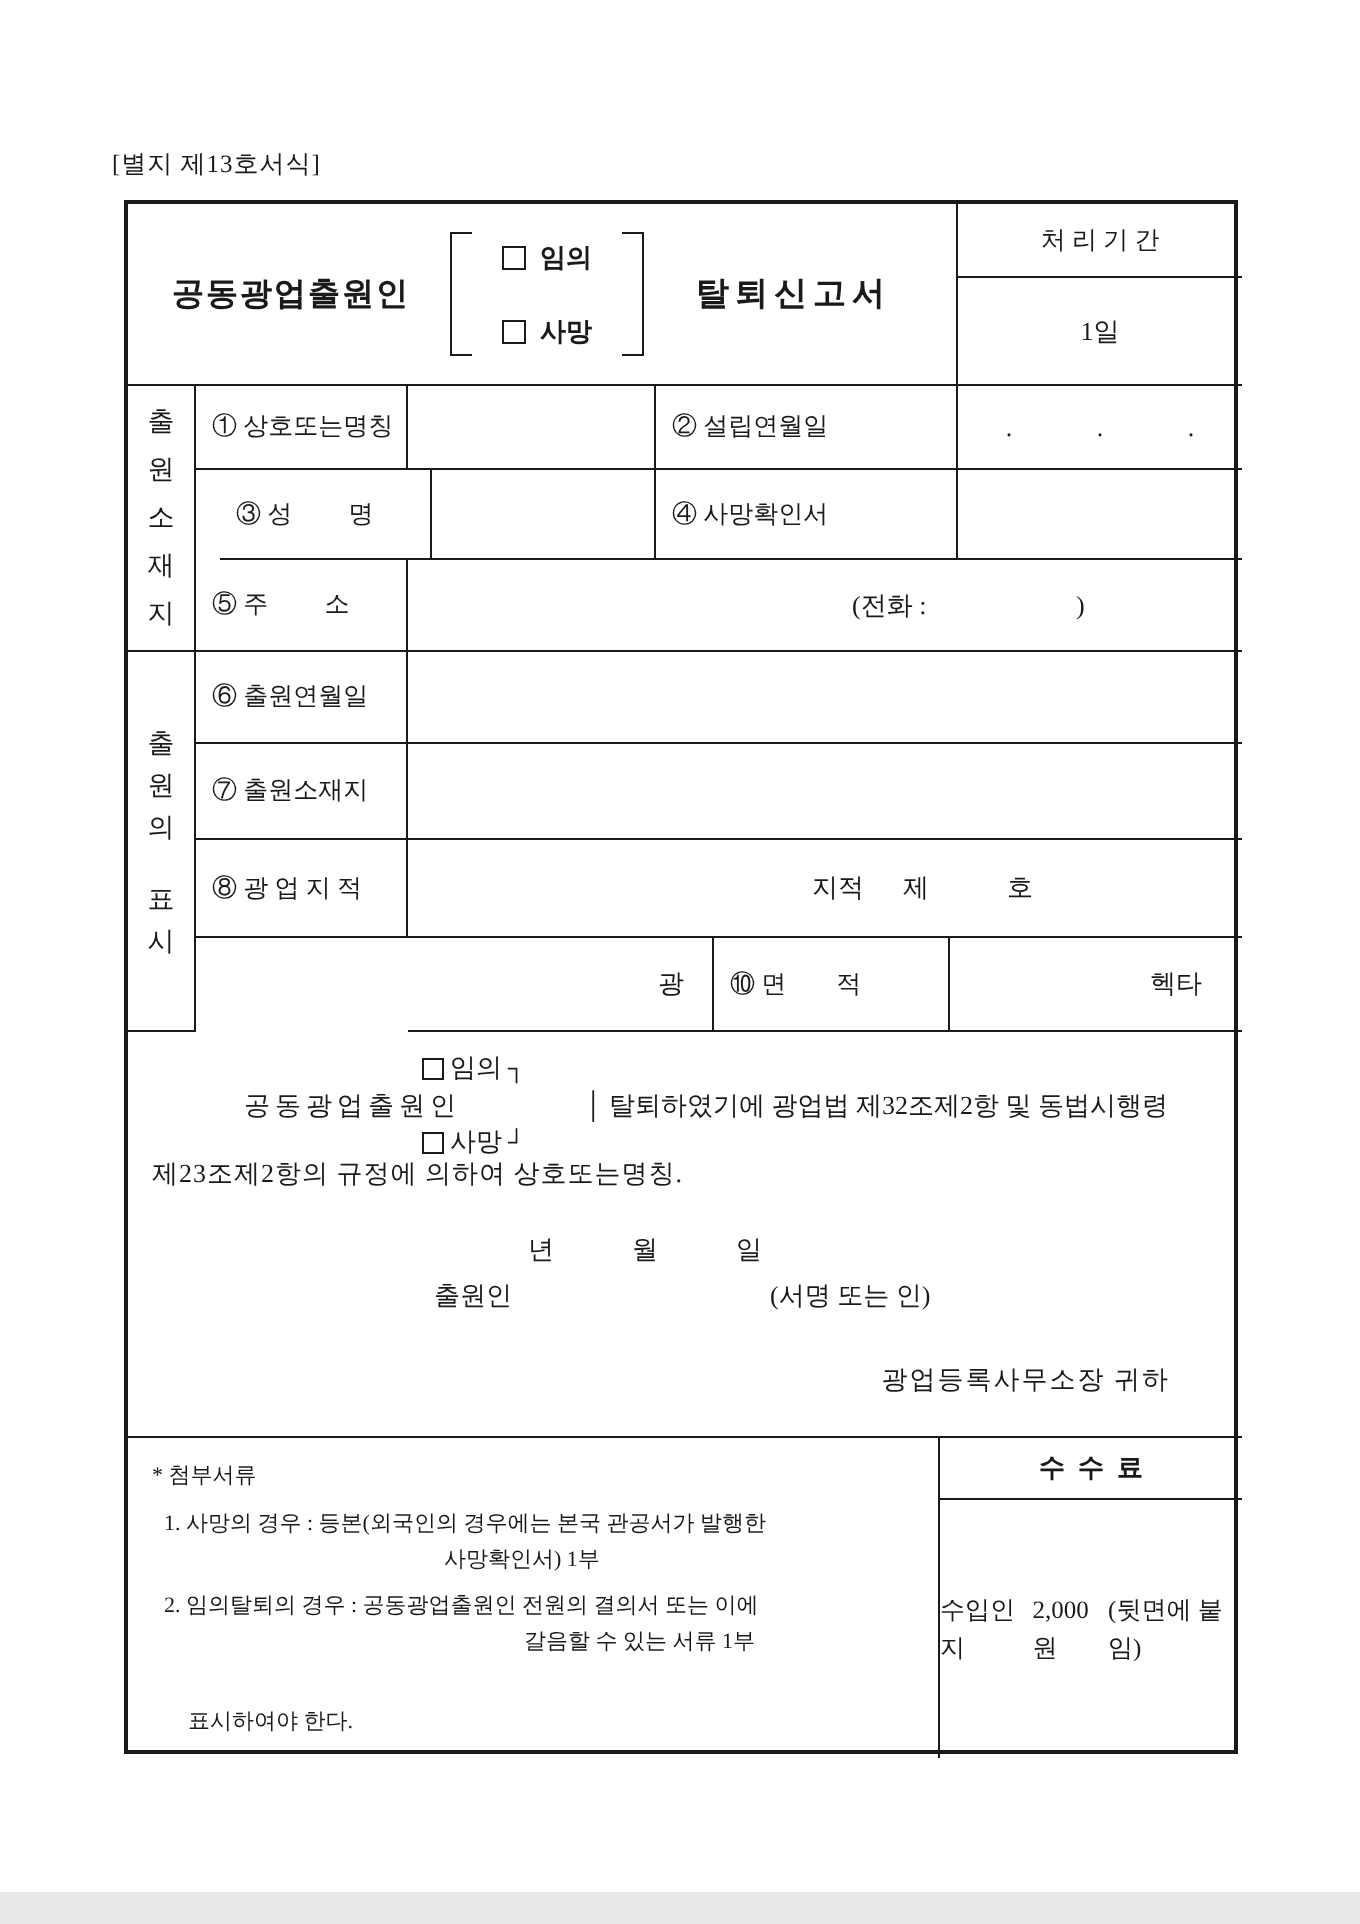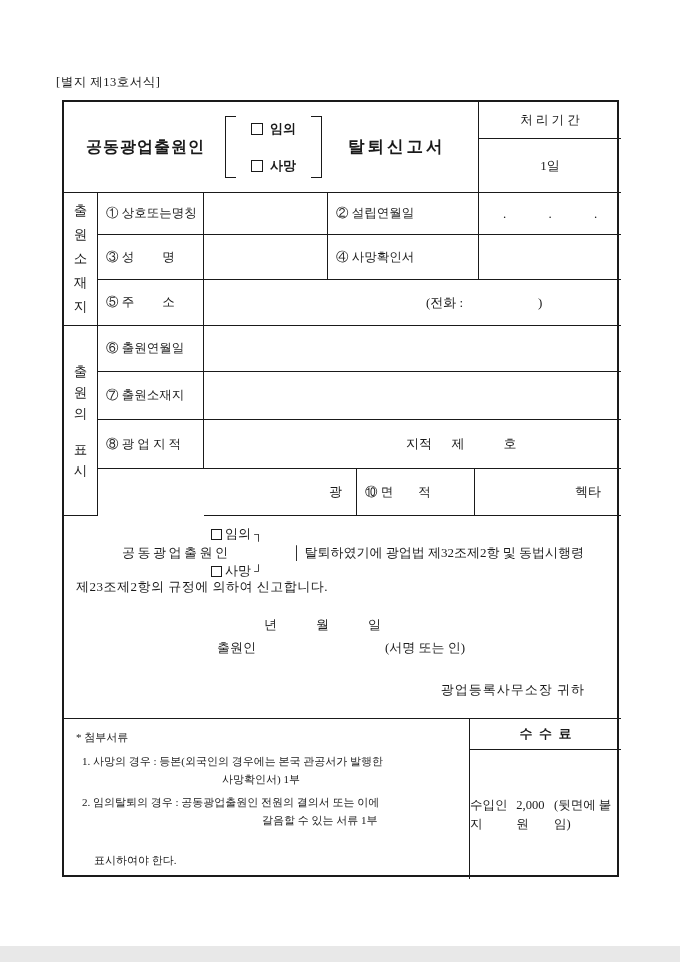--- a/index.html
+++ b/index.html
@@ -48,21 +48,21 @@
   .vcell-withdrawer { left: 0; top: 91px; width: 34px; height: 133px; }
   .vcell-application { left: 0; top: 224px; width: 34px; height: 190px; gap: 15px; }
   .vcell-application .vchars { line-height: 21px; }
 
   
   .flabel { font-size: 12.5px; padding-left: 8px; display: flex; align-items: center; }
   .b1a { left: 34px;  top: 91px;  width: 106px; height: 42px; }
   .b1b { left: 140px; top: 91px;  width: 124px; height: 42px; }
   .b1c { left: 264px; top: 91px;  width: 151px; height: 42px; }
   .b1d { left: 415px; top: 91px;  width: 142px; height: 42px; font-size: 13px; }
-  .b2a { left: 34px;  top: 133px; width: 106px; height: 45px; }
+  .b2a { left: 46px;  top: 133px; width: 106px; height: 45px; }
   .b2b { left: 140px; top: 133px; width: 124px; height: 45px; }
   .b2c { left: 264px; top: 133px; width: 151px; height: 45px; }
   .b2d { left: 415px; top: 133px; width: 142px; height: 45px; }
   .b3a { left: 34px;  top: 178px; width: 106px; height: 46px; }
   .b3b { left: 140px; top: 178px; width: 417px; height: 46px; font-size: 13px; }
   .b3b span { margin-left: 222px; }
   .c1a { left: 34px;  top: 224px; width: 106px; height: 46px; }
   .c1b { left: 140px; top: 224px; width: 417px; height: 46px; }
   .c2a { left: 34px;  top: 270px; width: 106px; height: 48px; }
   .c2b { left: 140px; top: 270px; width: 417px; height: 48px; }
@@ -175,21 +175,21 @@
         <span>임의</span>
         <span class="corner">┐</span>
       </div>
       <div class="abs decl-subject">공동광업출원인</div>
       <div class="abs decl-stmt">│ 탈퇴하였기에 광업법 제32조제2항 및 동법시행령</div>
       <div class="abs decl-opt decl-opt2">
         <span class="cb"></span>
         <span>사망</span>
         <span class="corner">┘</span>
       </div>
-      <div class="abs decl-cont">제23조제2항의 규정에 의하여 신고합니다.</div>
+      <div class="abs decl-cont">제23조제2항의 규정에 의하여 상호또는명칭.</div>
       <div class="abs decl-date pre">년            월            일</div>
       <div class="abs decl-signer">출원인</div>
       <div class="abs decl-sign-note">(서명 또는 인)</div>
       <div class="abs decl-recipient">광업등록사무소장    귀하</div>
     </div>
 
     <div class="cell attach br">
       <div class="abs at-title">* 첨부서류</div>
       <div class="abs at-1">1. 사망의 경우 : 등본(외국인의 경우에는 본국 관공서가 발행한</div>
       <div class="abs at-1b">사망확인서) 1부</div>

